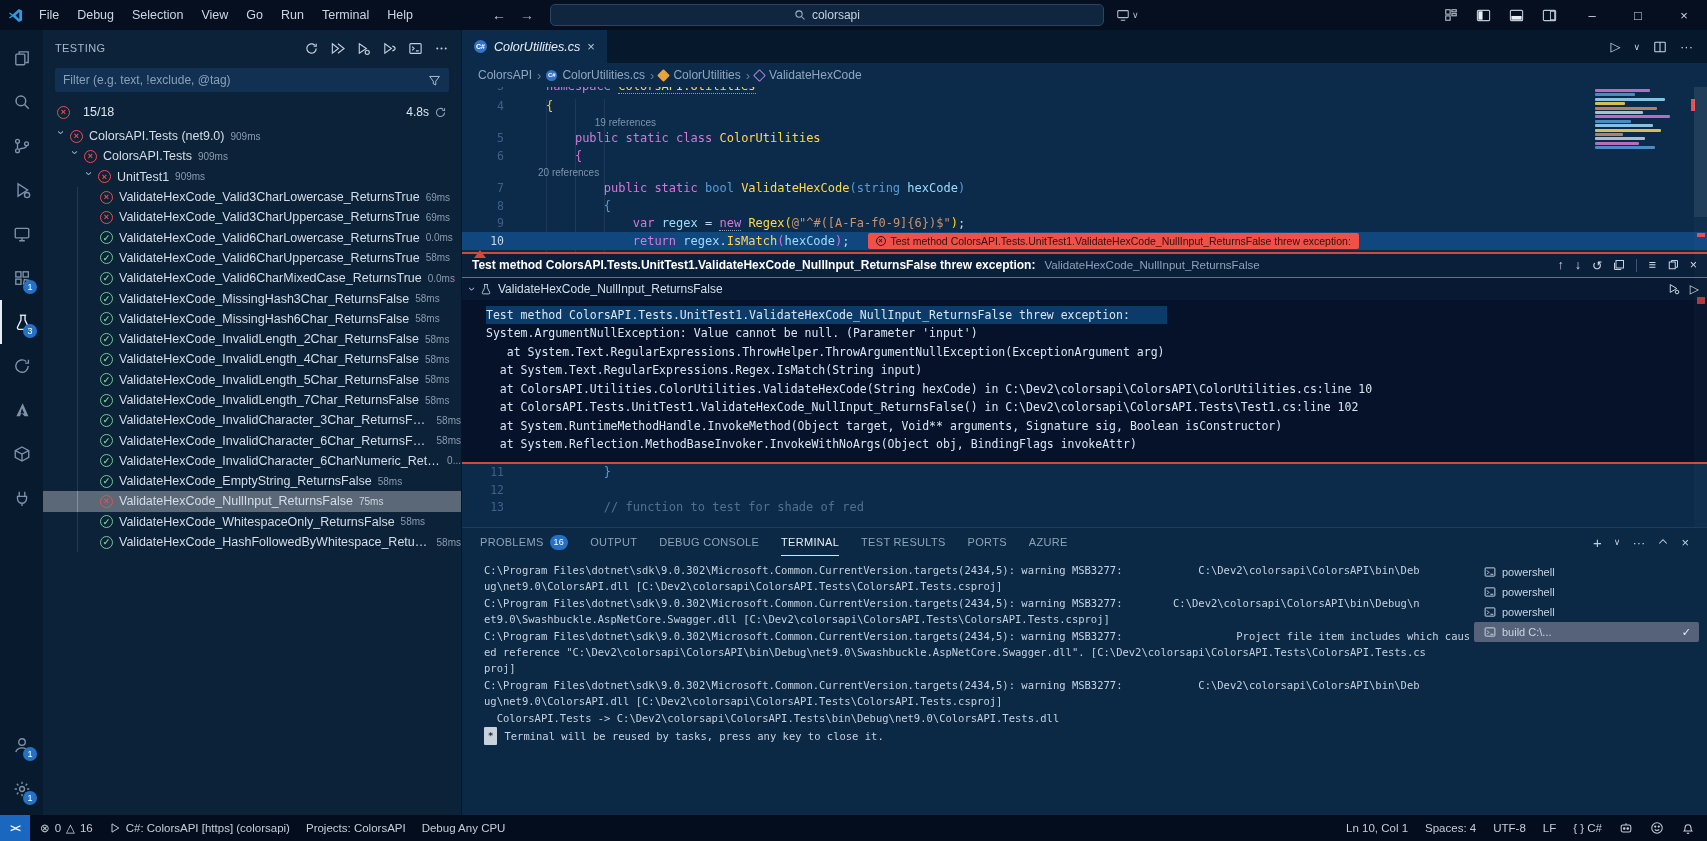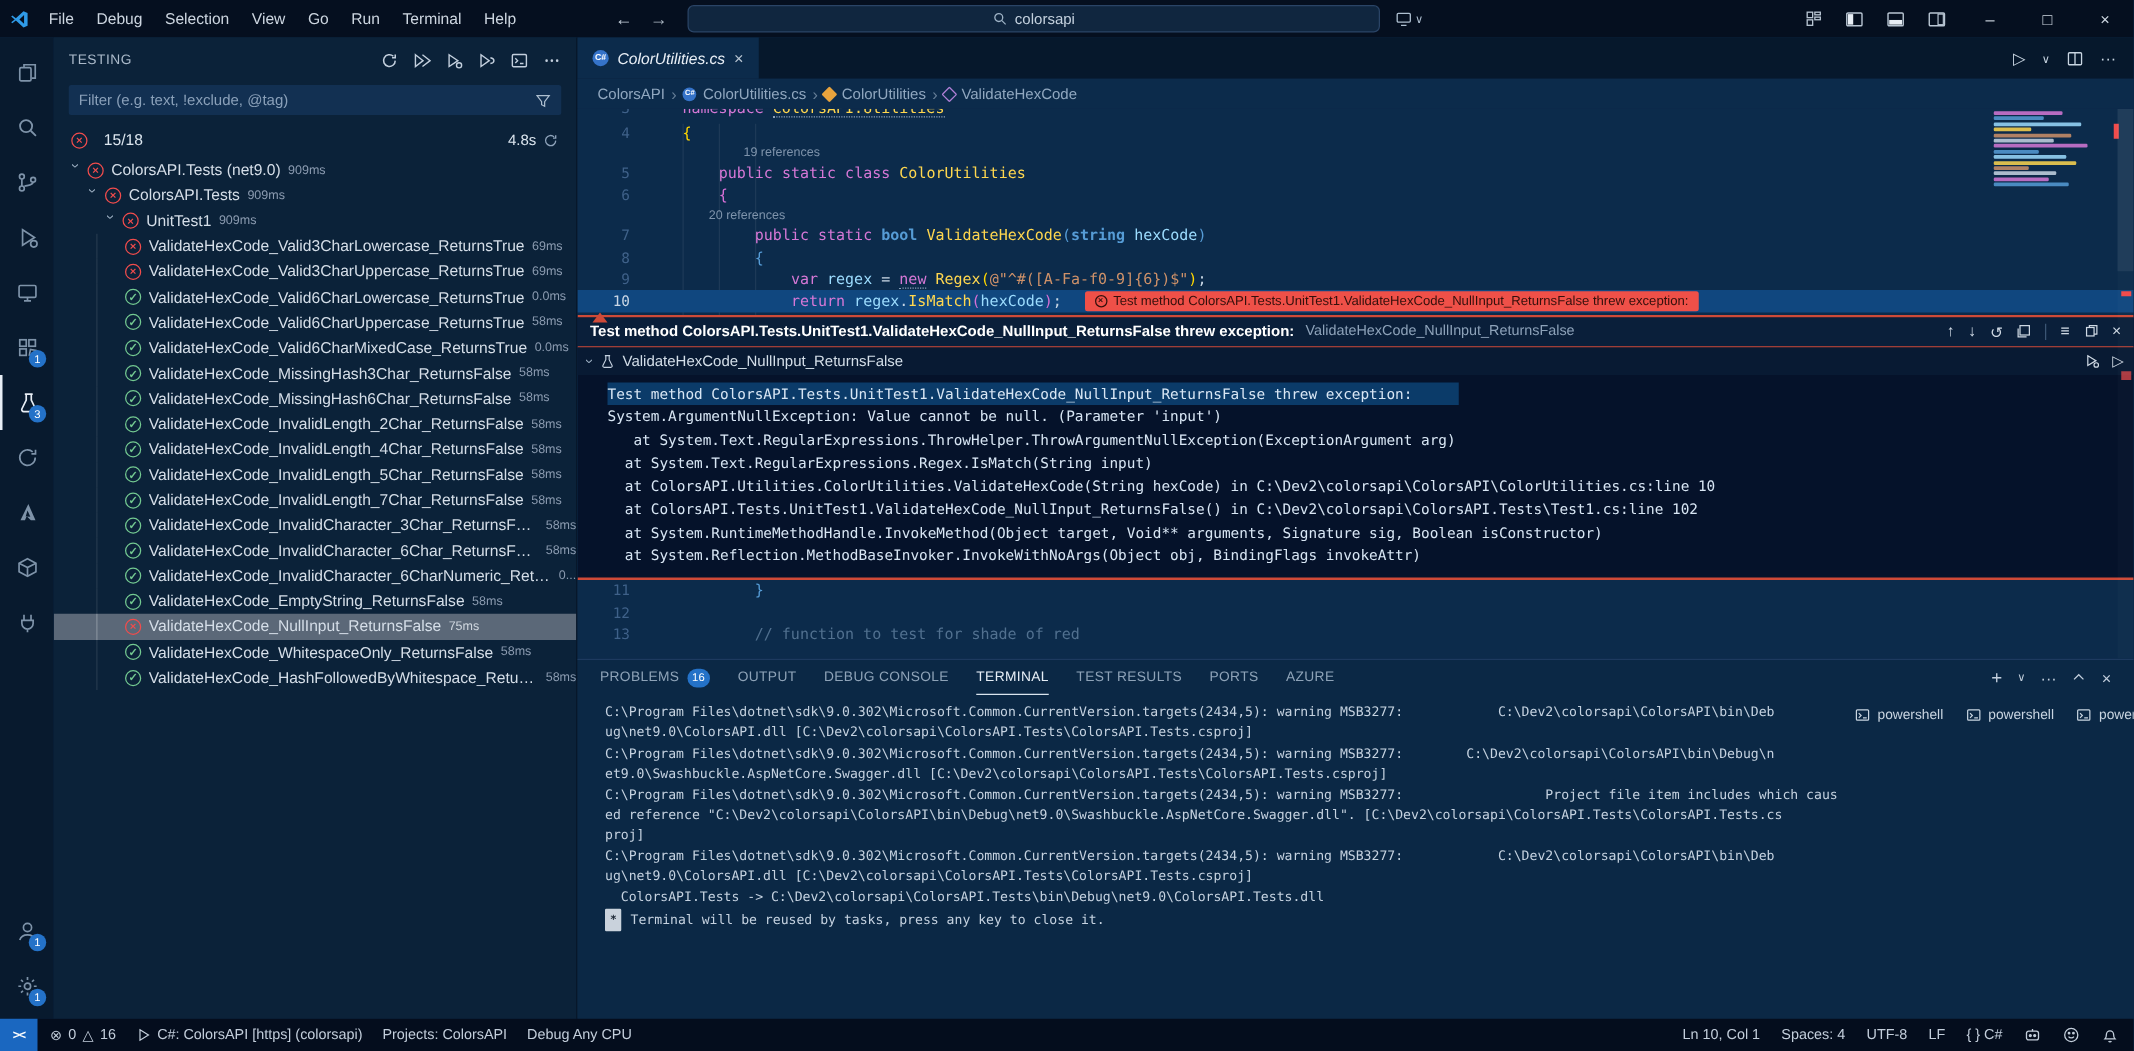--- a/index.html
+++ b/index.html
@@ -79,21 +79,21 @@
   .iguide{position:absolute;top:12px;width:1px;background:rgba(255,255,255,.07);height:170px;}
   .cline{position:relative;height:17.5px;display:flex;align-items:center;white-space:pre;}
   .cline.clip{height:10px;overflow:hidden;}
   .cline.clip .inner{transform:translateY(-6px);}
   .cline .inner{display:flex;align-items:center;width:100%;height:100%;}
   .lnum{position:absolute;left:0;width:42px;text-align:right;color:#3f6189;font-size:11.5px;}
   .cur .lnum{color:#cbd8e6;padding-left:10px;}
   .ctext{margin-left:84px;}
   .cline.cur{background:#10477f;}
   .lens{height:15px;color:#7e93ab;font-size:10px;font-family:"Liberation Sans",sans-serif;display:flex;align-items:center;}
-  .kw{color:#d678d6;} .ty{color:#569cd6;font-weight:bold;} .cls{color:#ffd74f;} .fn{color:#ffd74f;}
+  .kw{color:#d678d6;} .ty{color:#569cd6;} .cls{color:#ffd74f;} .fn{color:#ffd74f;}
   .vr{color:#9cdcfe;} .str{color:#ce9169;} .cmt{color:#51708f;} .pln{color:#c8d6e4;} .op{color:#c8d6e4;}
   .by{color:#ffd700;} .bm{color:#d670d6;} .bb{color:#569cd6;}
   .dotted{border-bottom:1px dotted #8aa0b9;}
   .err-chip{margin-left:18px;background:#ef5048;color:#34100c;font-family:"Liberation Sans",sans-serif;
     font-size:10.5px;height:16px;display:inline-flex;align-items:center;gap:5px;padding:0 8px;border-radius:2px;flex:none;}
   .err-chip .ec-ic{width:10px;height:10px;border:1.2px solid #34100c;border-radius:50%;font-size:7px;display:flex;
     align-items:center;justify-content:center;font-weight:bold;}
 
   
   #peek{position:relative;margin-top:2px;border-top:2px solid #cf4a38;border-bottom:2px solid #cf4a38;background:#05122a;}
@@ -127,21 +127,21 @@
   .ptab{color:#8ea3b8;font-size:11px;letter-spacing:.3px;height:28px;display:flex;align-items:center;gap:6px;}
   .ptab.active{color:#e6eef6;border-bottom:1px solid #d9e4ee;}
   .ptab .pbadge{min-width:16px;height:15px;border-radius:8px;background:#2472c8;color:#fff;font-size:9px;
     display:flex;align-items:center;justify-content:center;padding:0 4px;}
   #panel-actions{margin-left:auto;display:flex;align-items:center;gap:12px;color:#c3cfdd;font-size:13px;}
   #term-out{position:absolute;top:34px;left:22px;right:240px;bottom:4px;font-family:"DejaVu Sans Mono",monospace;
     font-size:10.5px;line-height:16.4px;color:#c5d2e0;}
   .tline{white-space:pre;}
   #term-notice{display:flex;align-items:center;gap:7px;margin-top:1px;}
   #term-notice .nbadge{background:#c9d2dc;color:#1b2634;font-size:9px;padding:1px 4px;border-radius:1px;font-weight:bold;}
-  #term-list{position:absolute;top:34px;right:8px;width:225px;display:flex;}
+  #term-list{position:absolute;top:34px;right:8px;width:225px;display:flex;flex-direction:column;}
   .term-row{height:20px;display:flex;align-items:center;gap:6px;padding:0 8px 0 10px;color:#c9d5e1;font-size:11px;}
   .term-row.sel{background:#55627a;border-radius:2px;}
   .term-row .check{margin-left:auto;color:#e8eef5;font-size:11px;}
 
   
   #statusbar{position:absolute;left:0;right:0;bottom:0;height:26px;background:#040d1d;display:flex;align-items:center;
     color:#c3cedb;font-size:11.5px;}
   #remote-ind{width:30px;height:26px;background:#1a67c0;color:#fff;display:flex;align-items:center;justify-content:center;
     font-size:10px;font-weight:bold;letter-spacing:-1px;}
   #status-left{display:flex;align-items:center;gap:16px;margin-left:10px;}
@@ -564,21 +564,21 @@
       <div id="codearea">
         <div class="iguide" style="left:84px"></div>
         <div class="iguide" style="left:112.8px"></div>
         <div class="iguide" style="left:141.6px"></div>
         <div id="code-before">
             <div class="cline clip"><div class="inner"><span class="lnum">3</span><span class="ctext"><span class="kw">namespace</span><span class="pln"> </span><span class="cls dotted">ColorsAPI.Utilities</span></span></div></div>
             <div class="cline"><div class="inner"><span class="lnum">4</span><span class="ctext"><span class="by">{</span></span></div></div>
             <div class="lens" style="padding-left: 132.8px;">19 references</div>
             <div class="cline"><div class="inner"><span class="lnum">5</span><span class="ctext"><span class="pln">    </span><span class="kw">public</span><span class="pln"> </span><span class="kw">static</span><span class="pln"> </span><span class="kw">class</span><span class="pln"> </span><span class="cls">ColorUtilities</span></span></div></div>
             <div class="cline"><div class="inner"><span class="lnum">6</span><span class="ctext"><span class="pln">    </span><span class="bm">{</span></span></div></div>
-            <div class="lens" style="padding-left: 105px;">20 references</div>
+            <div class="lens" style="padding-left: 76px;">20 references</div>
             <div class="cline"><div class="inner"><span class="lnum">7</span><span class="ctext"><span class="pln">        </span><span class="kw">public</span><span class="pln"> </span><span class="kw">static</span><span class="pln"> </span><span class="ty">bool</span><span class="pln"> </span><span class="fn">ValidateHexCode</span><span class="bb">(</span><span class="ty">string</span><span class="pln"> </span><span class="vr">hexCode</span><span class="bb">)</span></span></div></div>
             <div class="cline"><div class="inner"><span class="lnum">8</span><span class="ctext"><span class="pln">        </span><span class="bb">{</span></span></div></div>
             <div class="cline"><div class="inner"><span class="lnum">9</span><span class="ctext"><span class="pln">            </span><span class="kw">var</span><span class="pln"> </span><span class="vr">regex</span><span class="pln"> </span><span class="op">=</span><span class="pln"> </span><span class="kw dotted">new</span><span class="pln"> </span><span class="cls">Regex</span><span class="by">(</span><span class="str">@"^#([A-Fa-f0-9]{6})$"</span><span class="by">)</span><span class="pln">;</span></span></div></div>
             <div class="cline cur"><div class="inner"><span class="lnum">10</span><span class="ctext"><span class="pln">            </span><span class="kw">return</span><span class="pln"> </span><span class="vr">regex</span><span class="pln">.</span><span class="fn">IsMatch</span><span class="bm">(</span><span class="vr">hexCode</span><span class="bm">)</span><span class="pln">;</span></span><span class="err-chip"><span class="ec-ic">×</span><span>Test method ColorsAPI.Tests.UnitTest1.ValidateHexCode_NullInput_ReturnsFalse threw exception:</span></span></div></div>
           </div>
 
         <div id="peek">
           <div id="peek-header">
             <span id="peek-title">Test method ColorsAPI.Tests.UnitTest1.ValidateHexCode_NullInput_ReturnsFalse threw exception:</span>
             <span id="peek-detail">ValidateHexCode_NullInput_ReturnsFalse</span>

